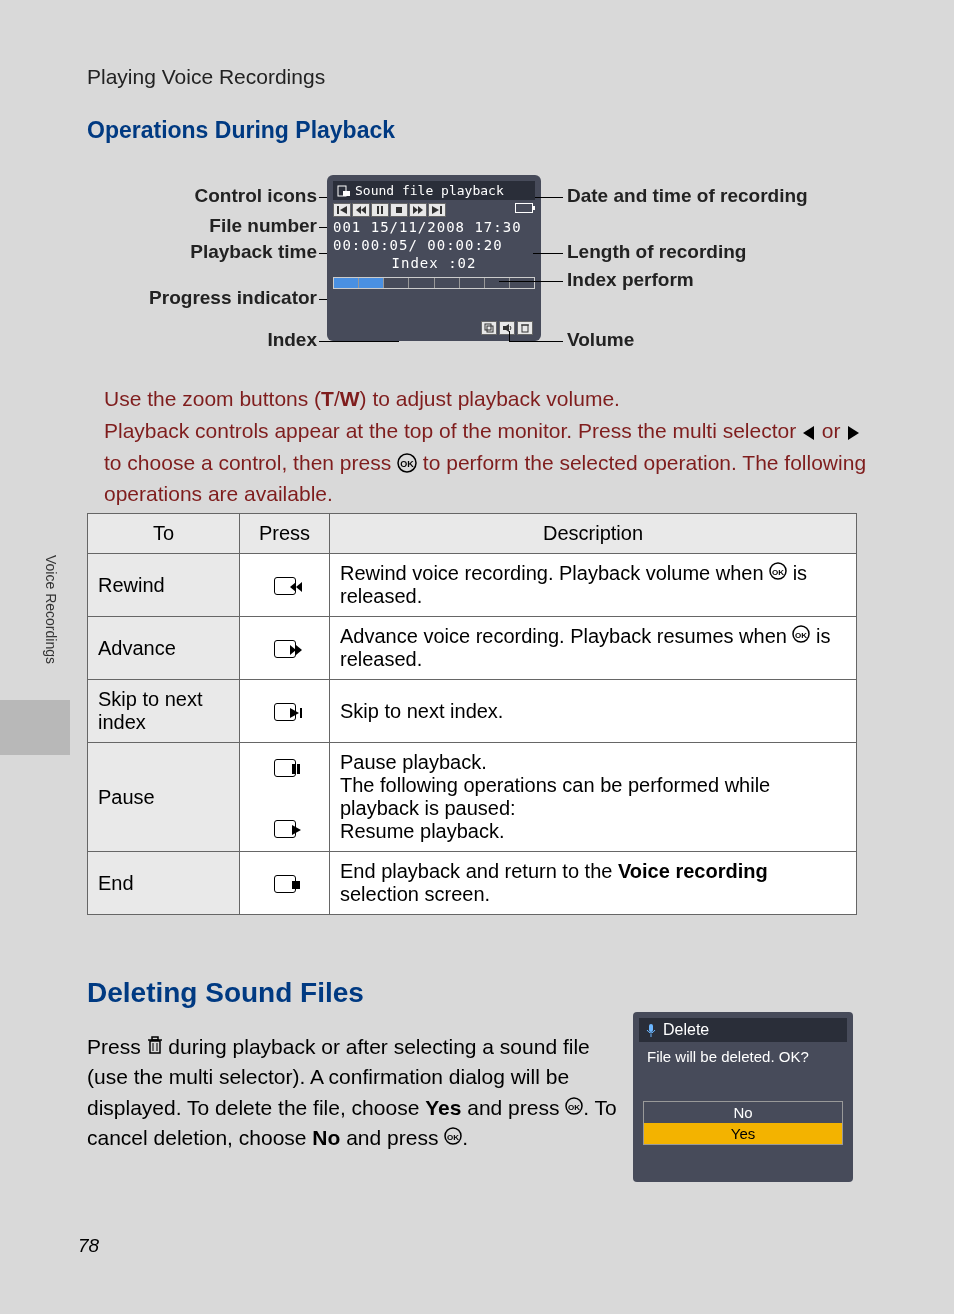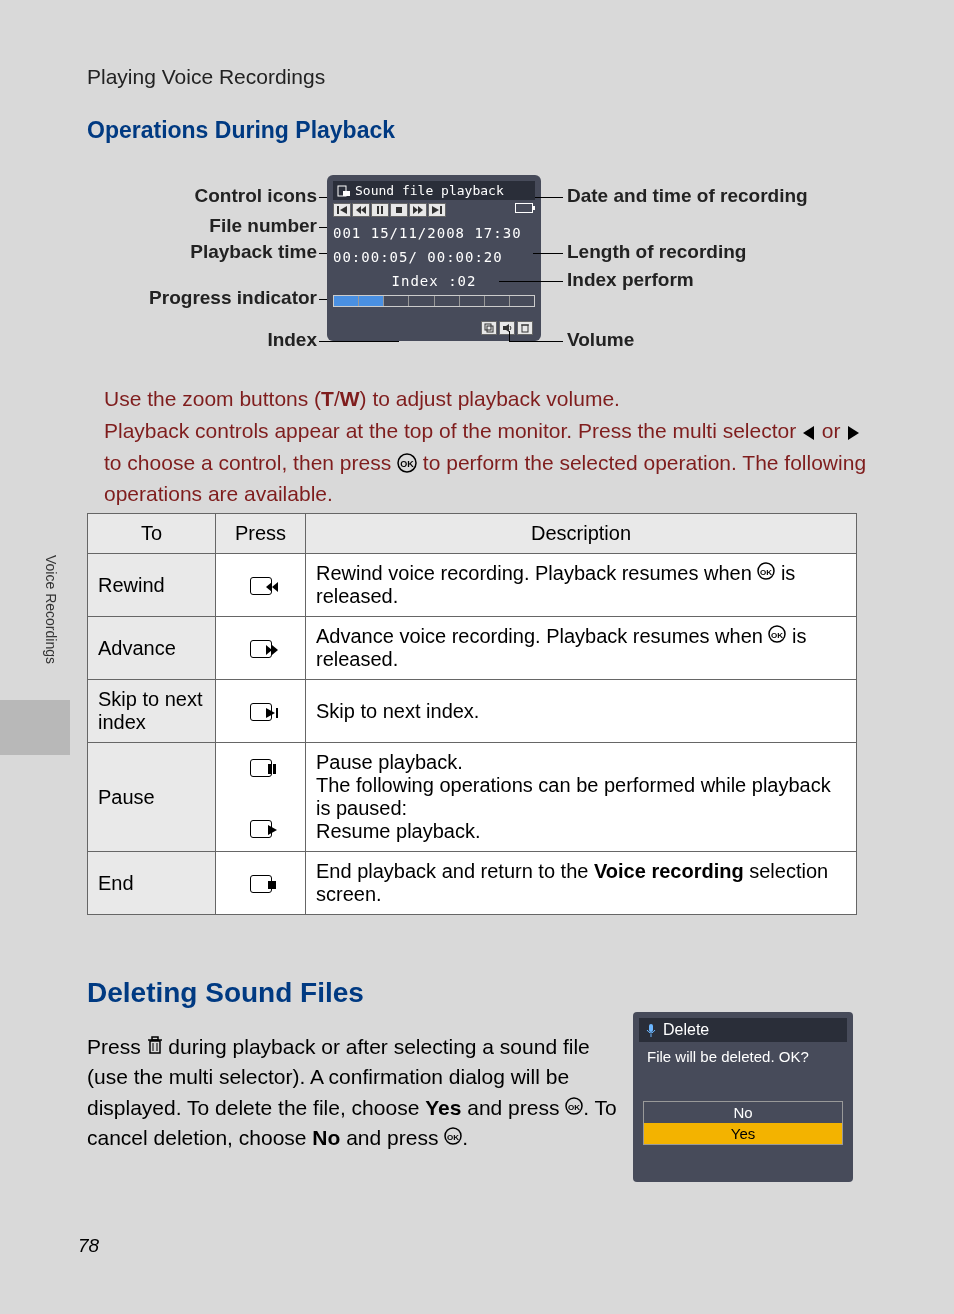--- a/index.html
+++ b/index.html
@@ -75,21 +75,21 @@
     width: 18px; height: 10px;
     border: 1px solid #fff;
   }
   .battery::after {
     content:"";
     position: absolute;
     right: -3px; top: 2px;
     width: 2px; height: 4px;
     background: #fff;
   }
-  .mline { margin-top: 8px; letter-spacing: 1px; font-size: 14px; }
+  .mline { margin-top: 2px; letter-spacing: 1px; font-size: 14px; }
   .progress {
     margin-top: 6px;
     height: 12px;
     border: 1px solid #ccc;
     display: flex;
   }
   .progress span {
     flex: 1;
     border-right: 1px solid #999;
   }
@@ -351,31 +351,31 @@
         <polygon points="2,1 2,15 13,8" fill="#000"></polygon>
       </svg><span> to choose a control, then press </span><svg class="inline-icon" width="20" height="20">
         <circle cx="10" cy="10" r="9" fill="none" stroke="#000" stroke-width="1.5"></circle>
         <text x="10" y="14" font-size="9" text-anchor="middle" font-weight="bold">OK</text>
       </svg><span> to perform the selected operation. The following operations are available.</span>
   </div>
 
   <table class="ops">
     <tbody>
         <tr>
-      <th style="width:128px;">To</th>
+      <th style="width:152px;">To</th>
       <th style="width:90px;">Press</th>
       <th>Description</th>
     </tr>
     <tr>
       <td class="to">Rewind</td>
       <td class="press"><span class="iconbox"><svg width="22" height="18" style="position:absolute;">
                 <polygon points="11,4 11,14 5,9" fill="#000"></polygon>
                 <polygon points="17,4 17,14 11,9" fill="#000"></polygon>
               </svg></span></td>
-      <td class="desc"><span>Rewind voice recording. Playback resumes when </span><svg class="inline-icon" width="18" height="18">
+      <td class="desc"><span>Rewind voice recording. Playback volume when </span><svg class="inline-icon" width="18" height="18">
               <circle cx="9" cy="9" r="8" fill="none" stroke="#000" stroke-width="1.5"></circle>
               <text x="9" y="13" font-size="8" text-anchor="middle" font-weight="bold">OK</text>
             </svg><span> is released.</span></td>
     </tr>
     <tr>
       <td class="to">Advance</td>
       <td class="press"><span class="iconbox"><svg width="22" height="18" style="position:absolute;">
                 <polygon points="5,4 5,14 11,9" fill="#000"></polygon>
                 <polygon points="11,4 11,14 17,9" fill="#000"></polygon>
               </svg></span></td>

